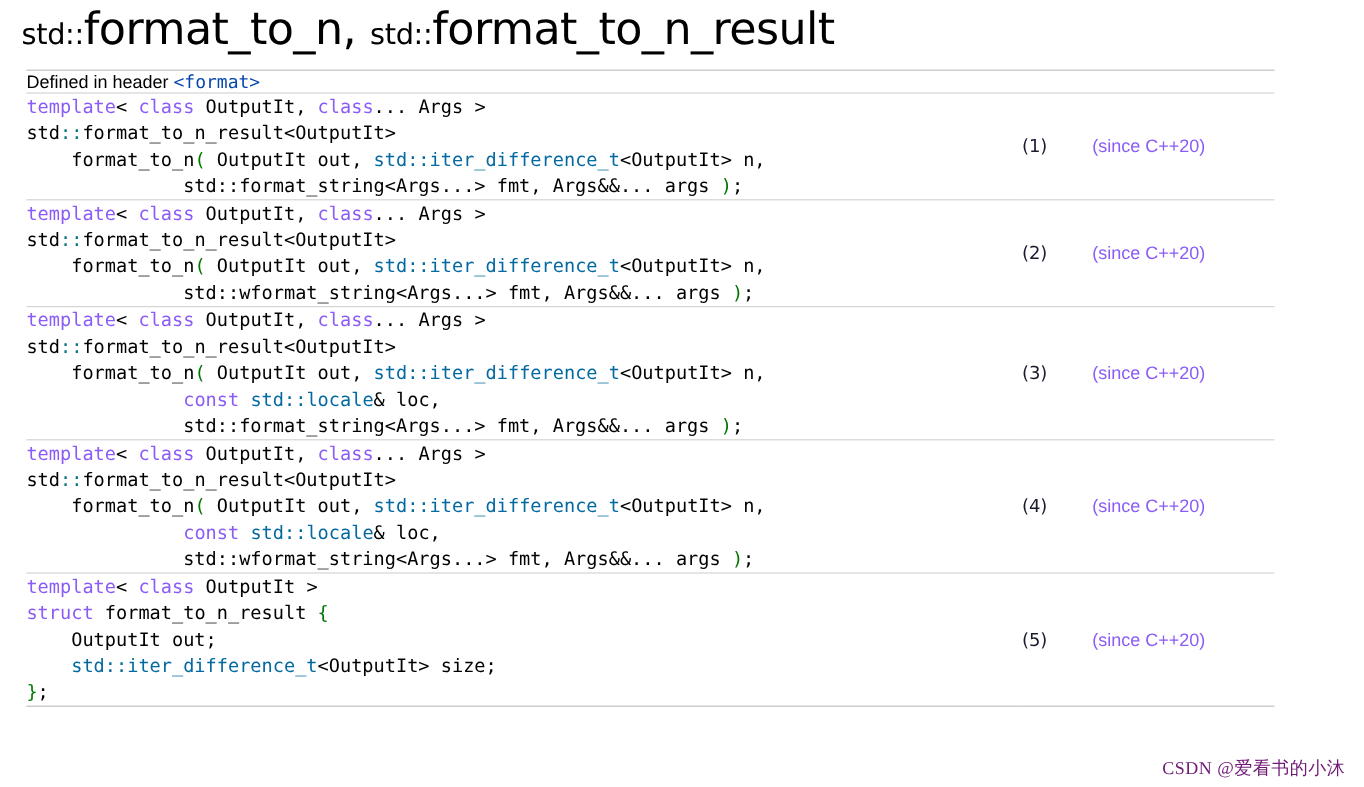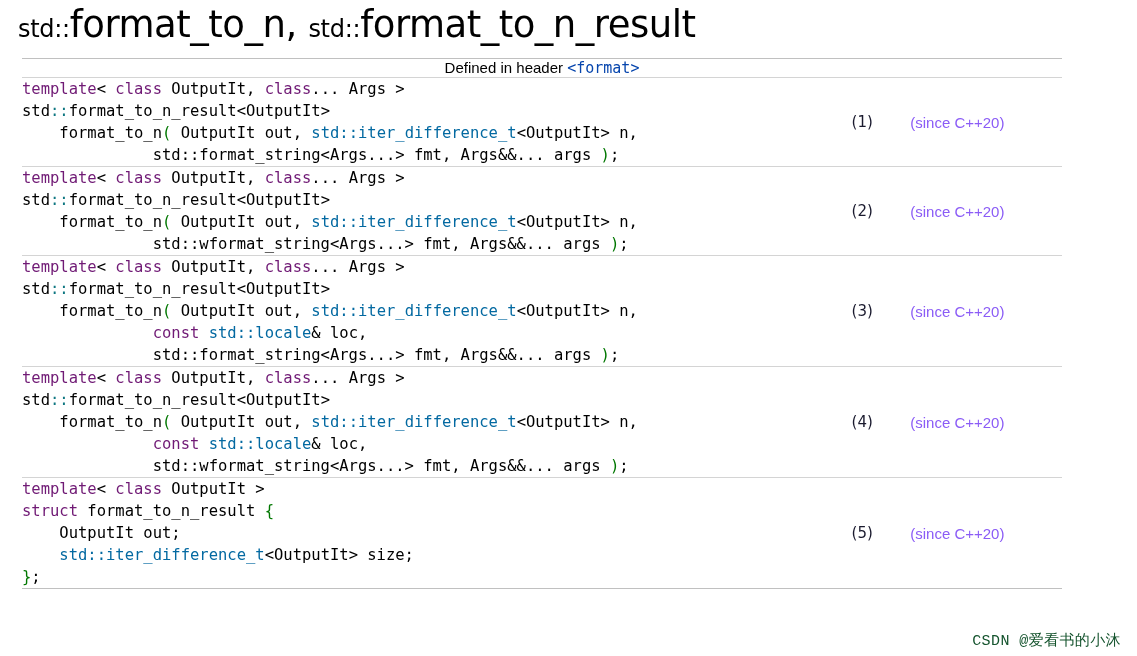--- a/index.html
+++ b/index.html
@@ -60,21 +60,20 @@
     padding: 0;
   }
 
   
   .hdr-cell {
     padding: 4px 0 5px 30px;
     font-family: "Liberation Sans", sans-serif;
     font-size: 15px;
     color: #000000;
     white-space: nowrap;
-    text-align: center;
   }
   .hdr-cell .hdr-file {
     font-family: "DejaVu Sans Mono", monospace;
     font-size: 15px;
     color: #0645ad;
   }
 
   
   .code-cell {
     padding: 6px 0 7px 18px;
@@ -83,21 +82,21 @@
   pre.code {
     margin: 0;
     font-family: "DejaVu Sans Mono", monospace;
     font-size: 15.5px;
     line-height: 22px;
     color: #000000;
     white-space: pre;
   }
 
   
-  .kw   { color: #701a75; }       
+  .kw   { color: #8b5cf6; }       
   .ty   { color: #0369a1; }       
   .sep  { color: #0d7680; }       
   .pn   { color: #007700; }       
   .pl   { color: #000000; }       
 
   
   .num-cell {
     width: 58px;
     text-align: left;
     padding: 0 0 0 12px;
@@ -115,23 +114,23 @@
     font-size: 15px;
     color: #8b5cf6;
     white-space: nowrap;
   }
 
   
   #watermark {
     position: absolute;
     right: 16px;
     bottom: 6px;
-    font-family: Liberation Mono, monospace;
-    font-size: 15px;
-    color: #14532d;
+    font-family: Liberation Serif, serif;
+    font-size: 15px;
+    color: #701a75;
     white-space: nowrap;
     letter-spacing: 0.4px;
   }
 </style>
 </head>
 <body>
 
 <div id="page-title">
   <span class="ns">std::</span><span class="nm">format_to_n</span><span class="comma">,</span><span class="nm">&nbsp;</span><span class="ns">std::</span><span class="nm">format_to_n_result</span>
 </div>

